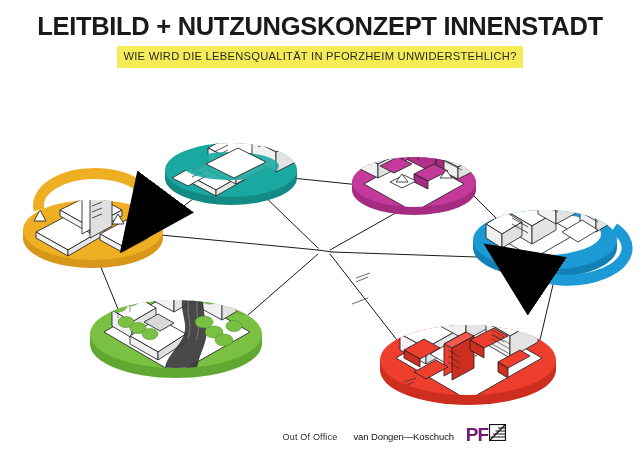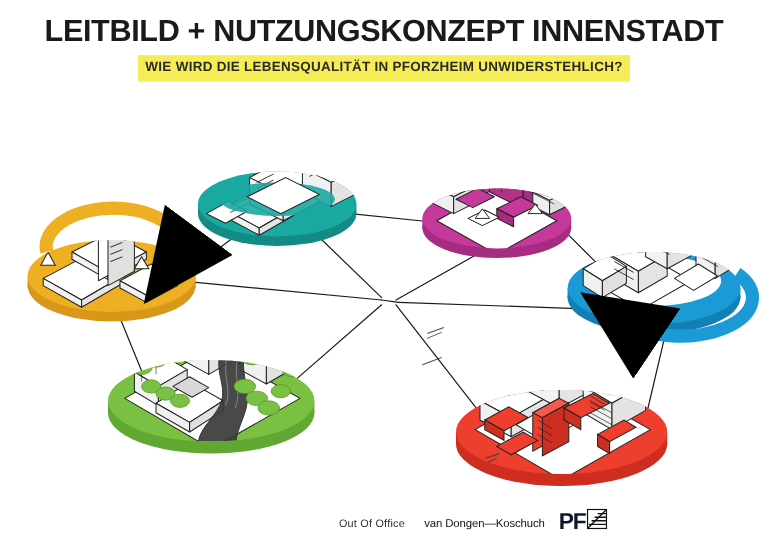--- a/index.html
+++ b/index.html
@@ -7,34 +7,34 @@
        font-family:"Liberation Sans","DejaVu Sans",sans-serif;
        -webkit-font-smoothing:antialiased;}
   #poster{position:relative;width:640px;height:459px;background:#fff;}
 
   
   .hdr{position:absolute;left:0;top:0;width:640px;text-align:center;}
   .title{font-size:25.5px;font-weight:700;letter-spacing:-0.3px;color:#1a1a1a;
          line-height:34px;margin:9px 0 0 0;white-space:nowrap;}
   .sub-wrap{margin-top:3px;line-height:0;}
   .subtitle{display:inline-block;background:#F5EC56;color:#2a2a2a;
-            font-size:11.2px;font-weight:700;letter-spacing:.25px;
+            font-size:11.2px;font-weight:400;letter-spacing:.25px;
             line-height:19px;padding:1px 6px 2px 6px;white-space:nowrap;}
 
   
   .canvas{position:absolute;left:0;top:82px;width:640px;height:330px;}
   .canvas svg{display:block;}
 
   
   .footer{position:absolute;left:0;top:424px;width:512px;height:35px;}
   .credits{position:absolute;right:58px;top:7px;display:flex;align-items:baseline;gap:16px;}
   .credit-a{font-size:9px;color:#2b2b2b;letter-spacing:.2px;}
   .credit-b{font-size:9.5px;color:#111;font-weight:400;letter-spacing:-0.1px;}
   .logo{position:absolute;right:6px;top:0px;display:flex;align-items:center;gap:1px;}
-  .logo-txt{font-size:19px;font-weight:700;color:#0f172a;letter-spacing:-1px;line-height:19px;}
+  .logo-txt{font-size:19px;font-weight:700;color:#701a75;letter-spacing:-1px;line-height:19px;}
 </style>
 </head>
 <body>
 
 <div id="poster">
 
   <div class="hdr">
     <div class="title">LEITBILD + NUTZUNGSKONZEPT INNENSTADT</div>
     <div class="sub-wrap">
       <span class="subtitle">WIE WIRD DIE LEBENSQUALITÄT IN PFORZHEIM UNWIDERSTEHLICH?</span>

